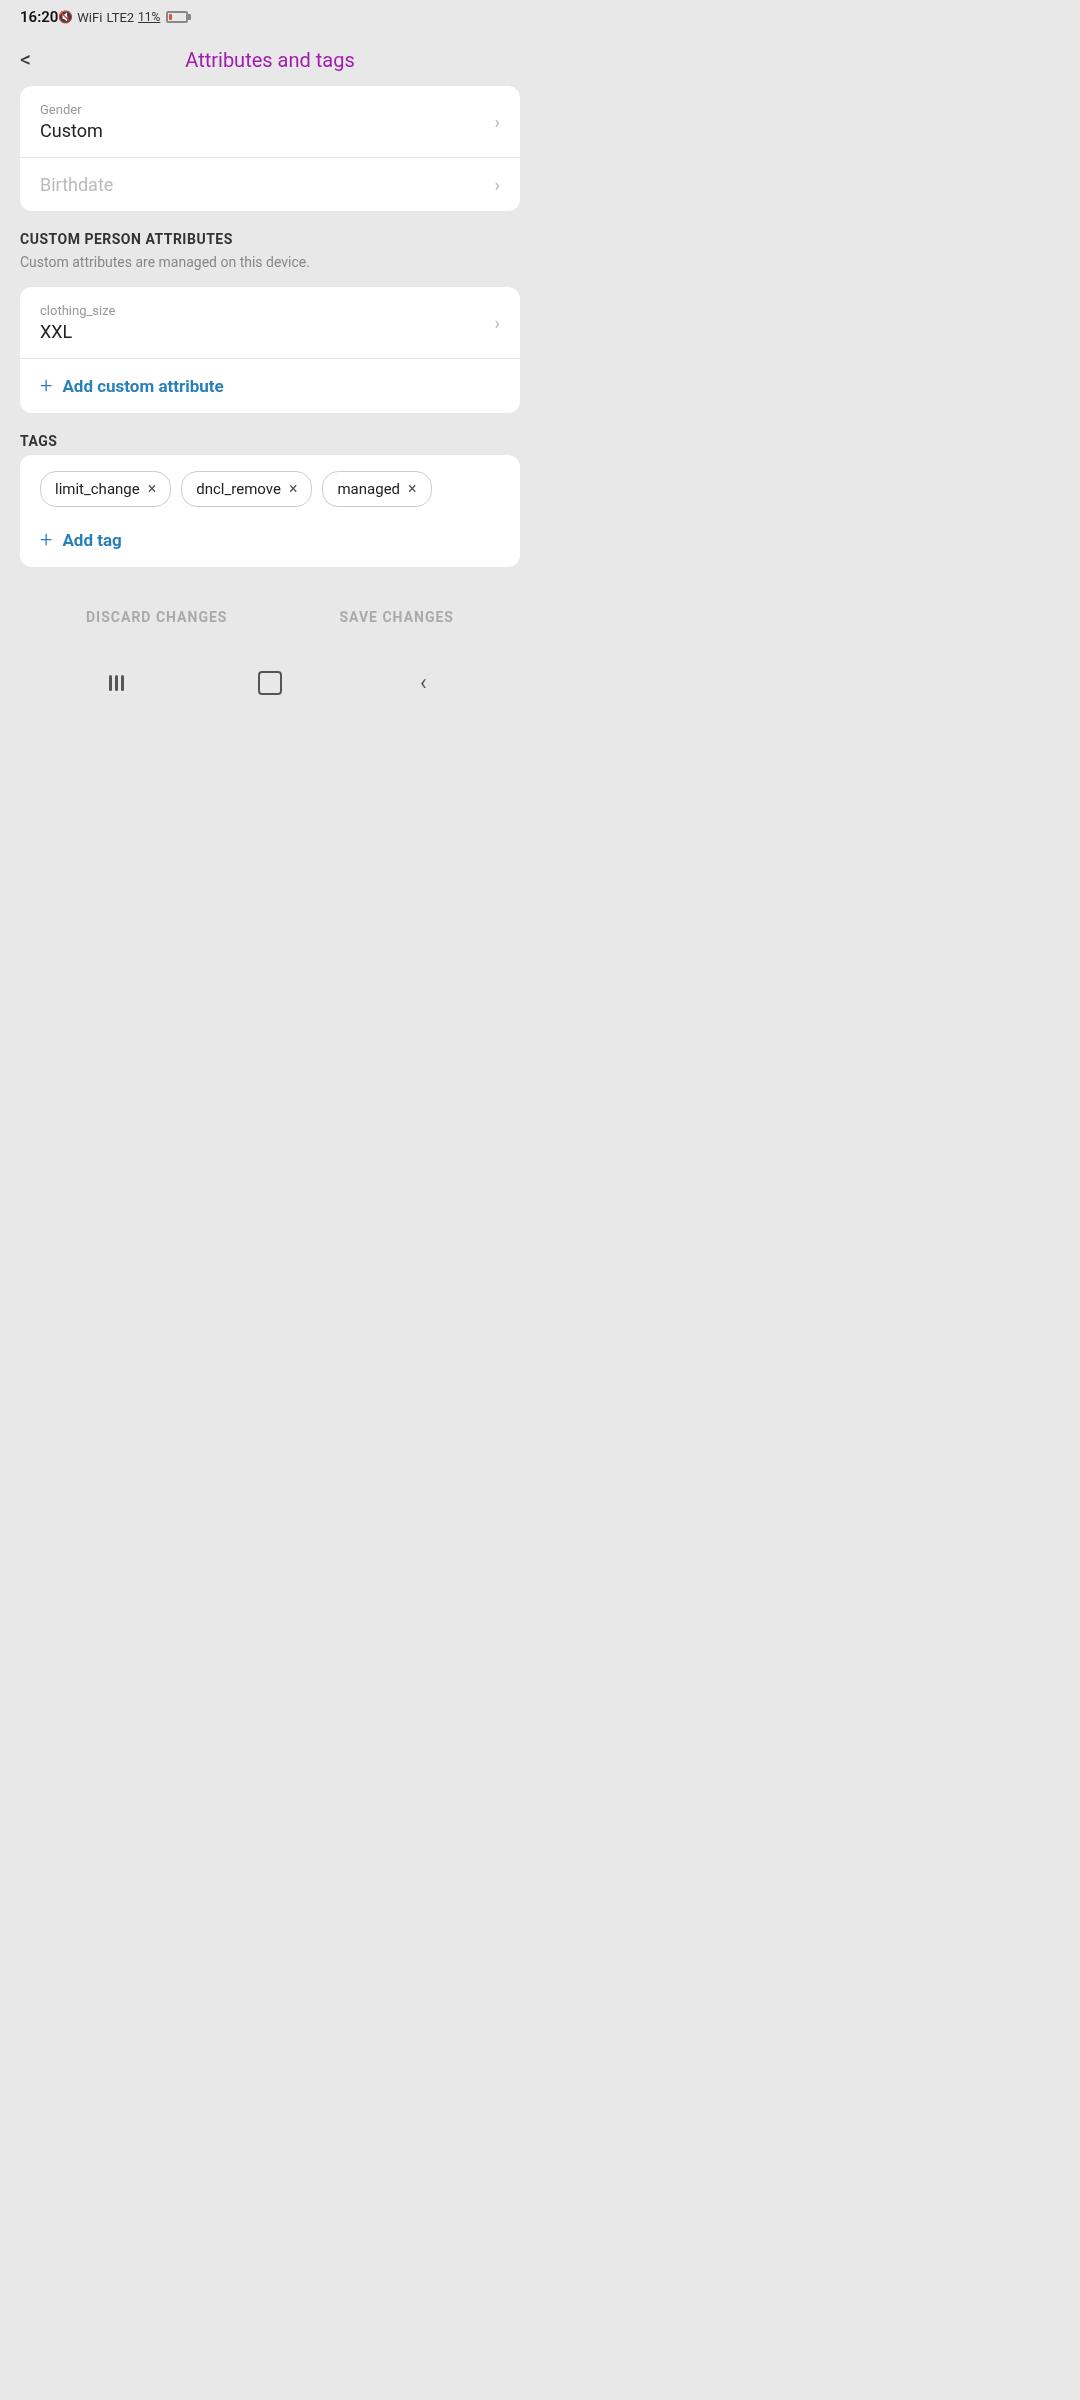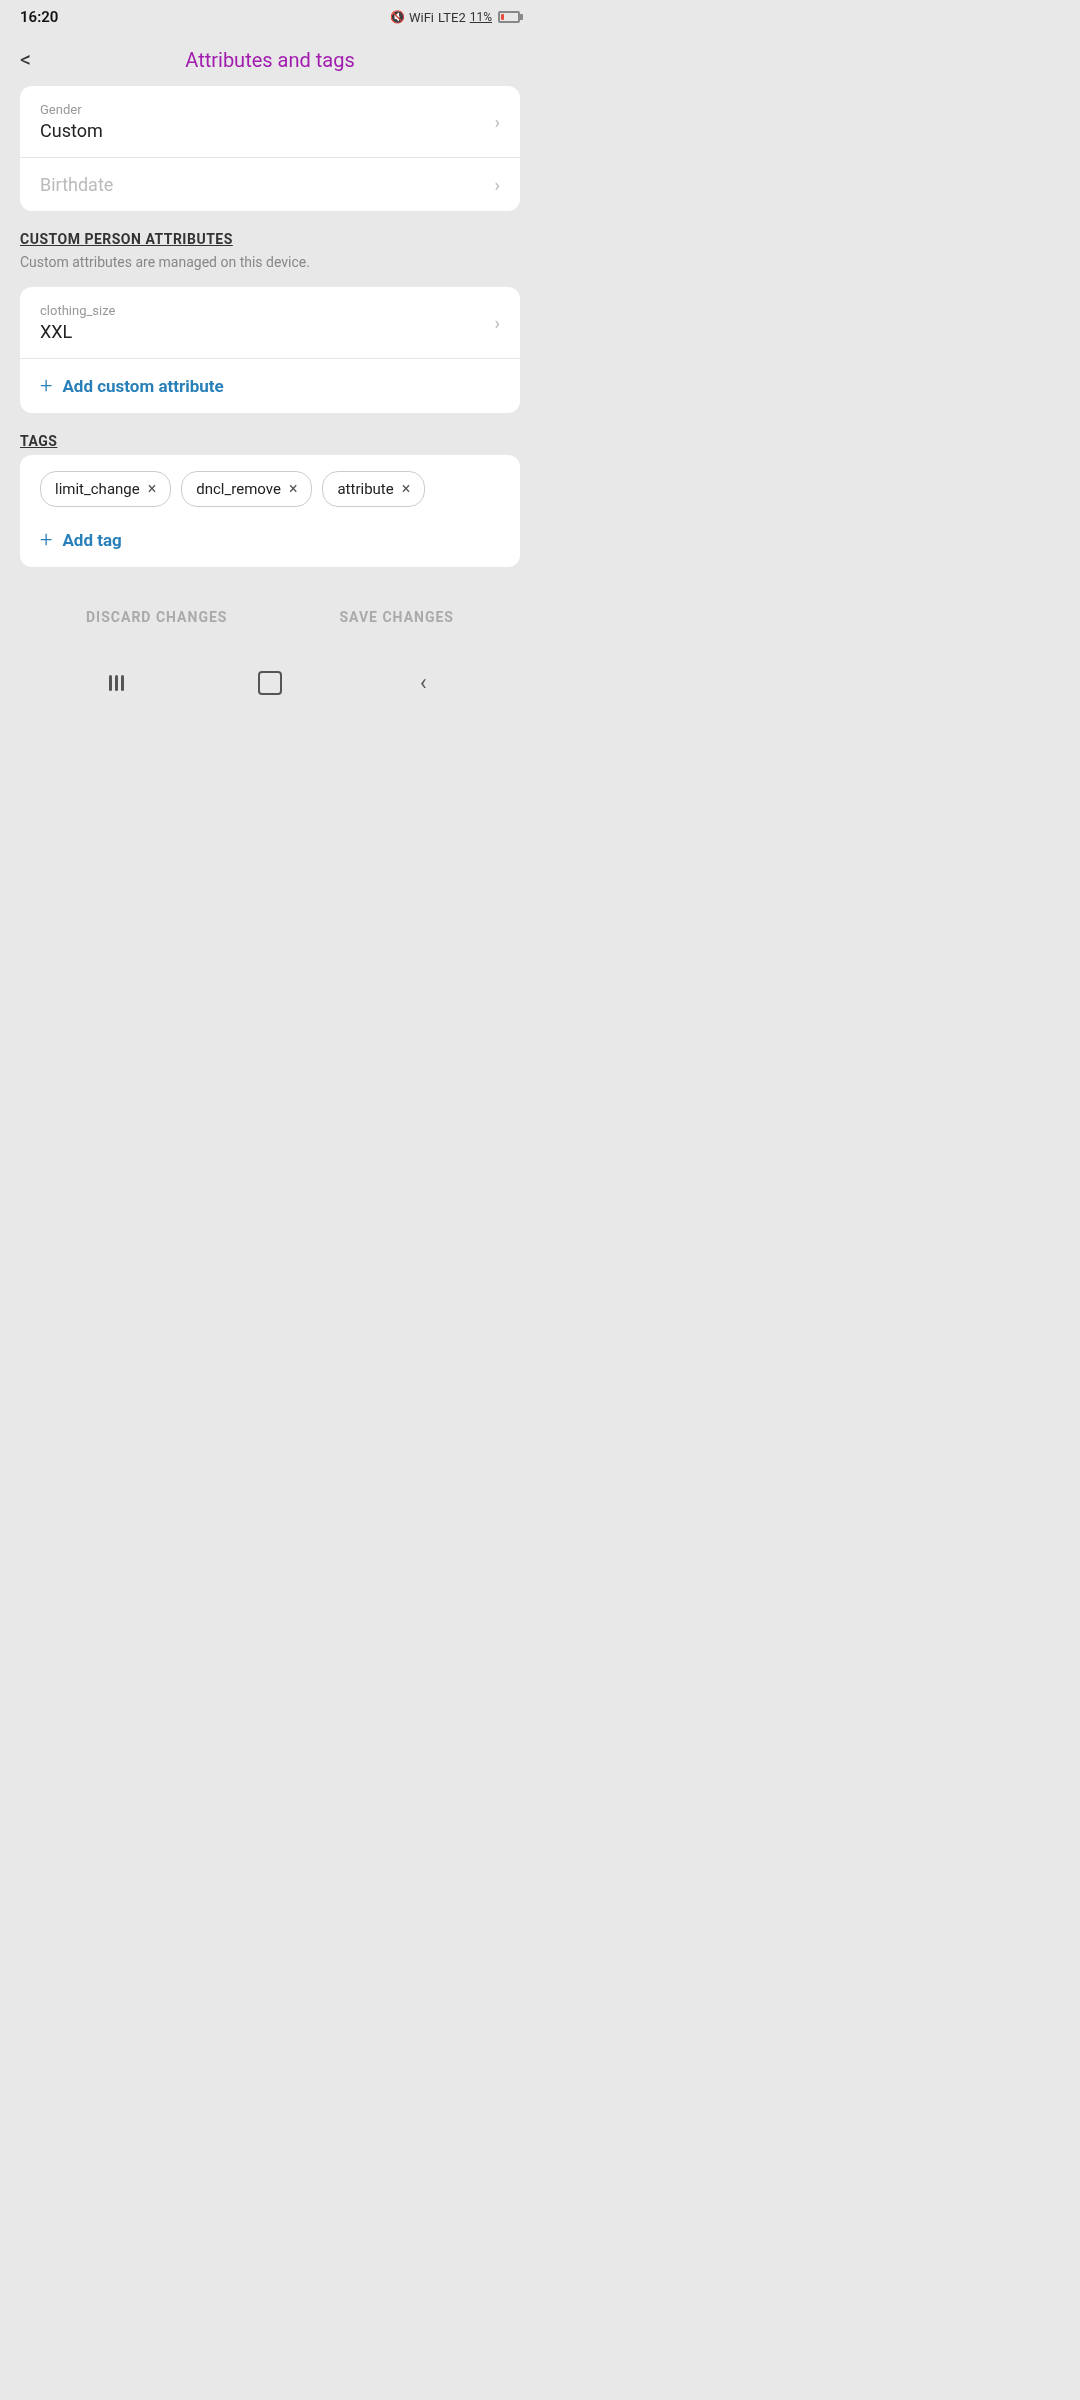--- a/index.html
+++ b/index.html
@@ -10,21 +10,20 @@
       min-height: 1200px;
       background: #e8e8e8;
       font-family: 'Roboto', sans-serif;
       font-size: 16px;
       color: #222;
     }
 
     
     .status-bar {
       display: flex;
-      justify-content: space-between;
       align-items: center;
       padding: 8px 20px 4px 20px;
       background: #e8e8e8;
     }
     .status-time {
       font-size: 15px;
       font-weight: 600;
       color: #111;
     }
     .status-icons {
@@ -131,21 +130,20 @@
     }
 
     
     .section-heading {
       font-size: 14px;
       font-weight: 700;
       color: #333;
       letter-spacing: 0.5px;
       margin: 8px 0 6px 0;
       text-transform: uppercase;
-      text-decoration: underline;
     }
     .section-subtext {
       font-size: 14px;
       color: #888;
       margin-bottom: 14px;
       line-height: 1.4;
     }
 
     
     .add-row {
@@ -304,21 +302,21 @@
     <div class="tags-container">
       <div class="tag-chip">
         <span>limit_change</span>
         <span class="tag-remove">×</span>
       </div>
       <div class="tag-chip">
         <span>dncl_remove</span>
         <span class="tag-remove">×</span>
       </div>
       <div class="tag-chip">
-        <span>attribute</span>
+        <span>managed</span>
         <span class="tag-remove">×</span>
       </div>
     </div>
     <div class="add-row">
       <span class="add-icon">+</span>
       <span class="add-label">Add tag</span>
     </div>
   </div>
 
 </div>

